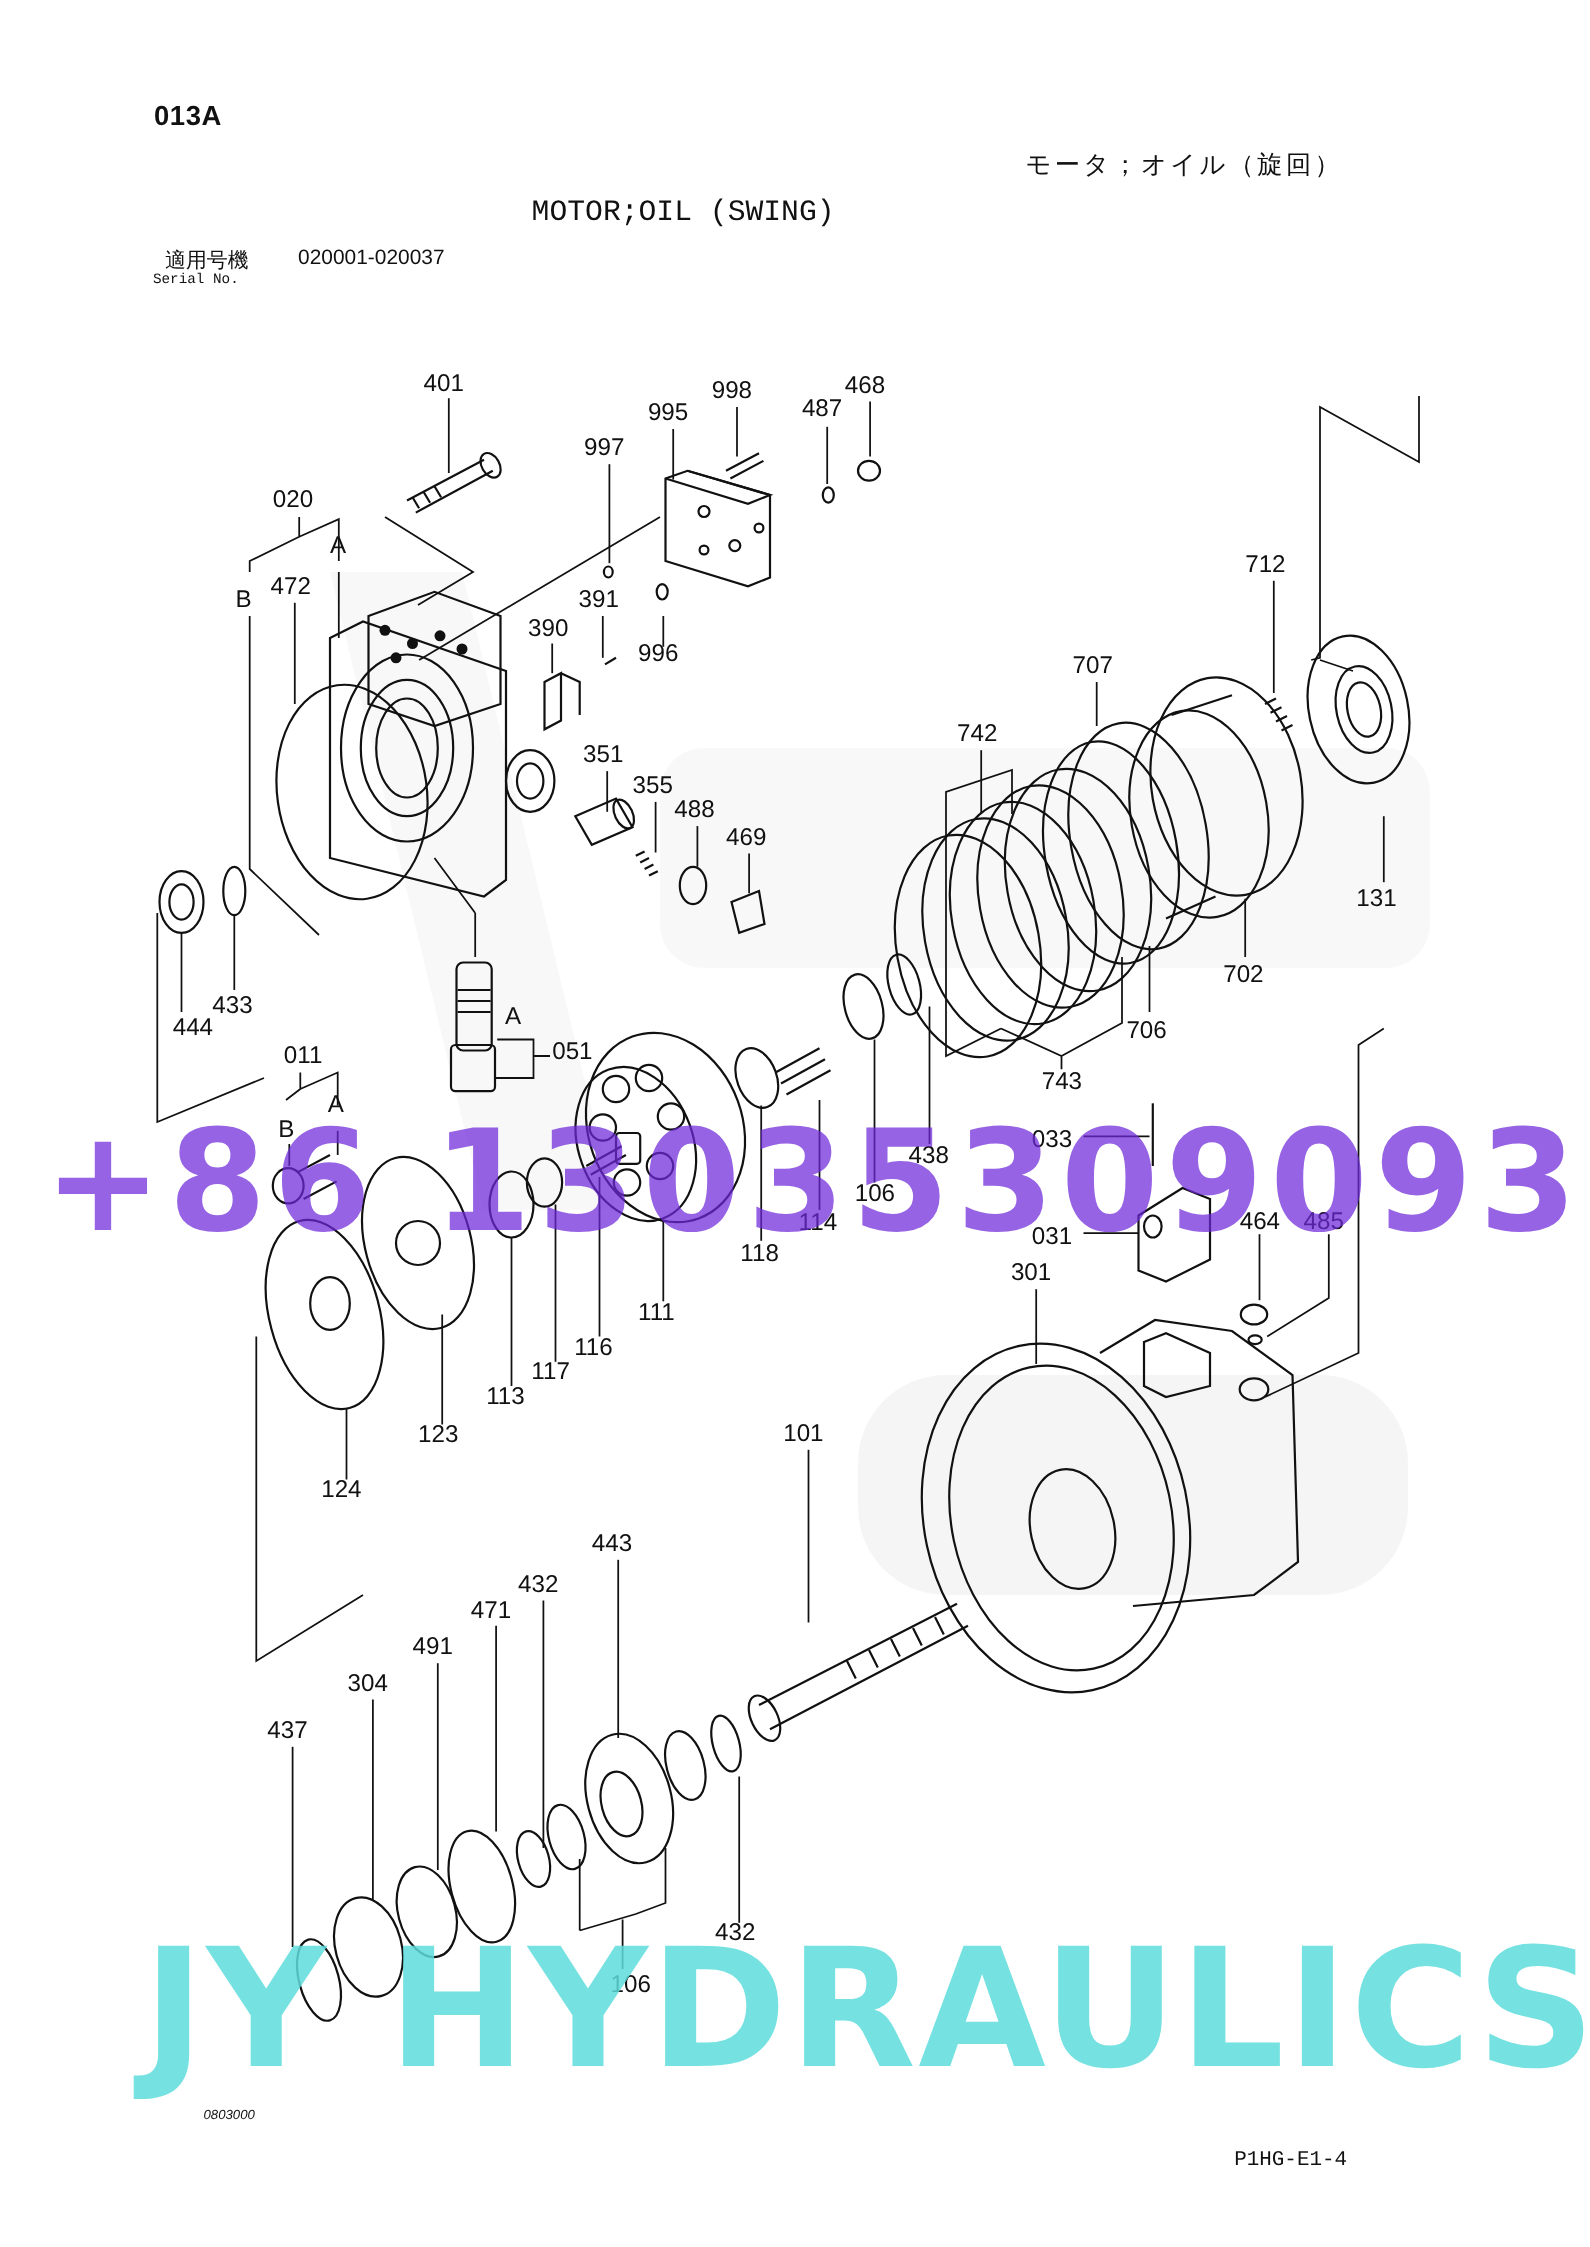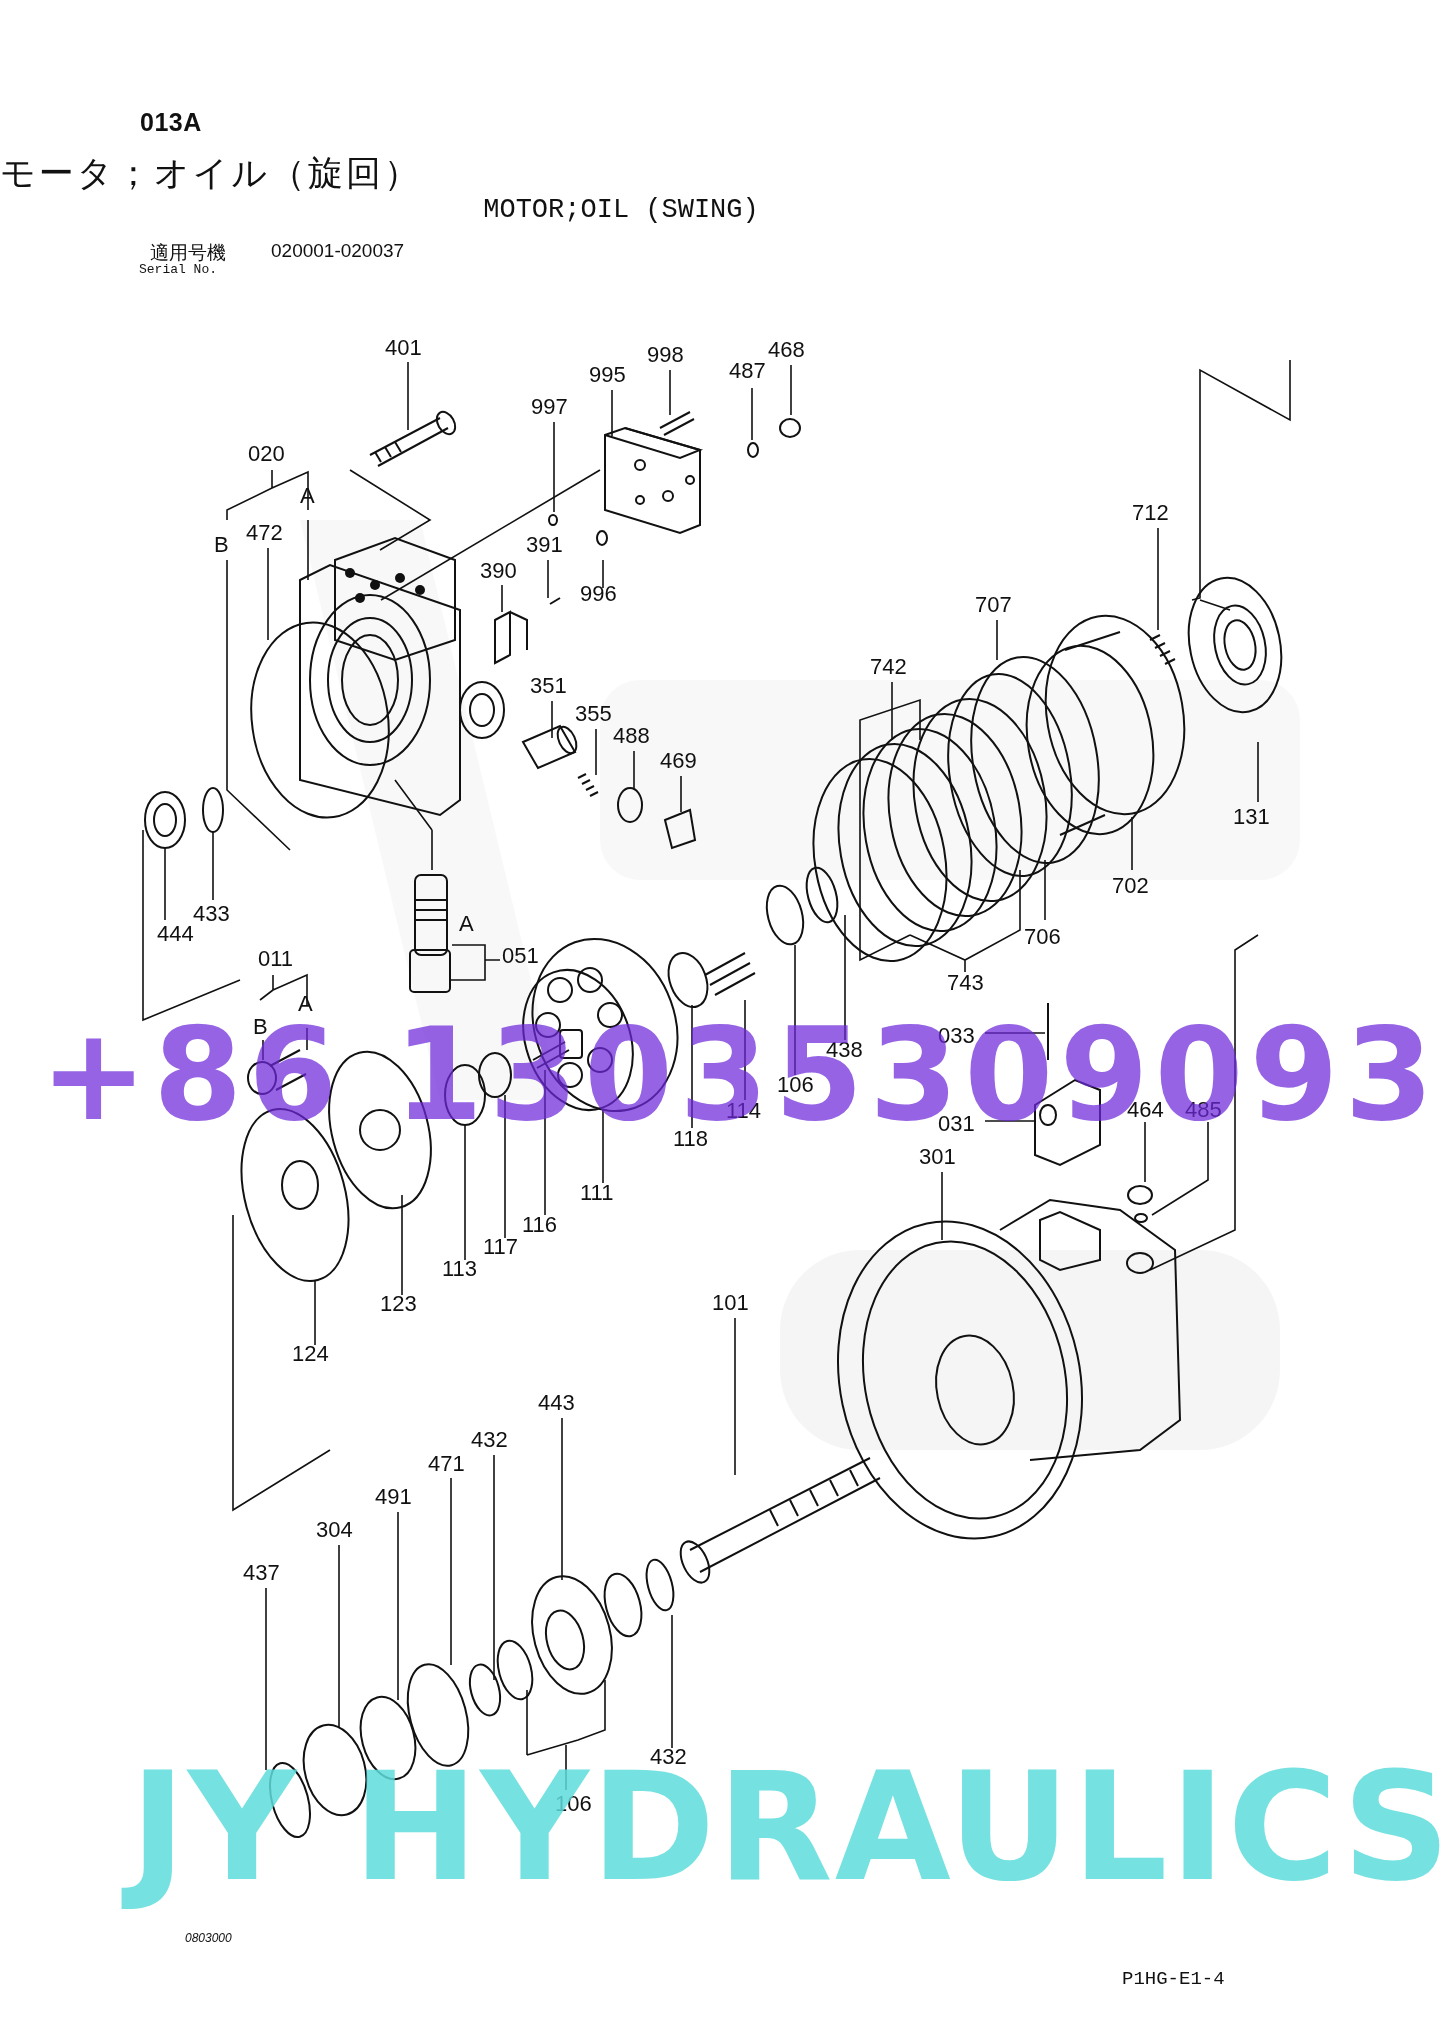--- a/index.html
+++ b/index.html
@@ -1,20 +1,20 @@
 <!DOCTYPE html>
 <html><head>
   <meta charset="utf-8">
   <style>
     html, body { margin: 0; padding: 0; background: #ffffff; }
     body { width: 1445px; height: 2043px; position: relative; overflow: hidden;
            font-family: "Liberation Sans", sans-serif; color: #111; }
-    .abs { position: absolute; margin-top: 16px; }
+    .abs { position: absolute; }
     .page-code { left: 140px; top: 92px; font-size: 25px; font-weight: bold; letter-spacing: 0.5px; }
-    .title-jp { left: 0; width: 1221px; top: 134px; text-align: left; font-size: 35px;
+    .title-jp { left: 0; width: 1221px; top: 134px; text-align: right; font-size: 23px;
                 font-family: "DejaVu Sans", sans-serif; letter-spacing: 3px; }
     .title-en { left: 0; width: 1242px; top: 179px; text-align: center; font-size: 27px;
                 font-family: "Liberation Mono", monospace; letter-spacing: 0px; }
     .serial-jp { left: 150px; top: 224px; font-size: 19px; font-family: "DejaVu Sans", sans-serif; text-align: center; }
     .serial-range { left: 271px; top: 224px; font-size: 19px; font-family: Liberation Sans, sans-serif; }
     .serial-en { left: 139px; top: 246px; font-size: 13px; font-family: "Liberation Mono", monospace; }
     .footer-left { left: 185px; top: 1915px; font-size: 12px; font-style: italic; }
     .footer-right { left: 1122px; top: 1952px; font-size: 19px; font-family: "Liberation Mono", monospace; }
     svg.drawing { position: absolute; left: 0; top: 0; }
     .lbl { font-family: "Liberation Sans", sans-serif; font-size: 22px; fill: #111; }

